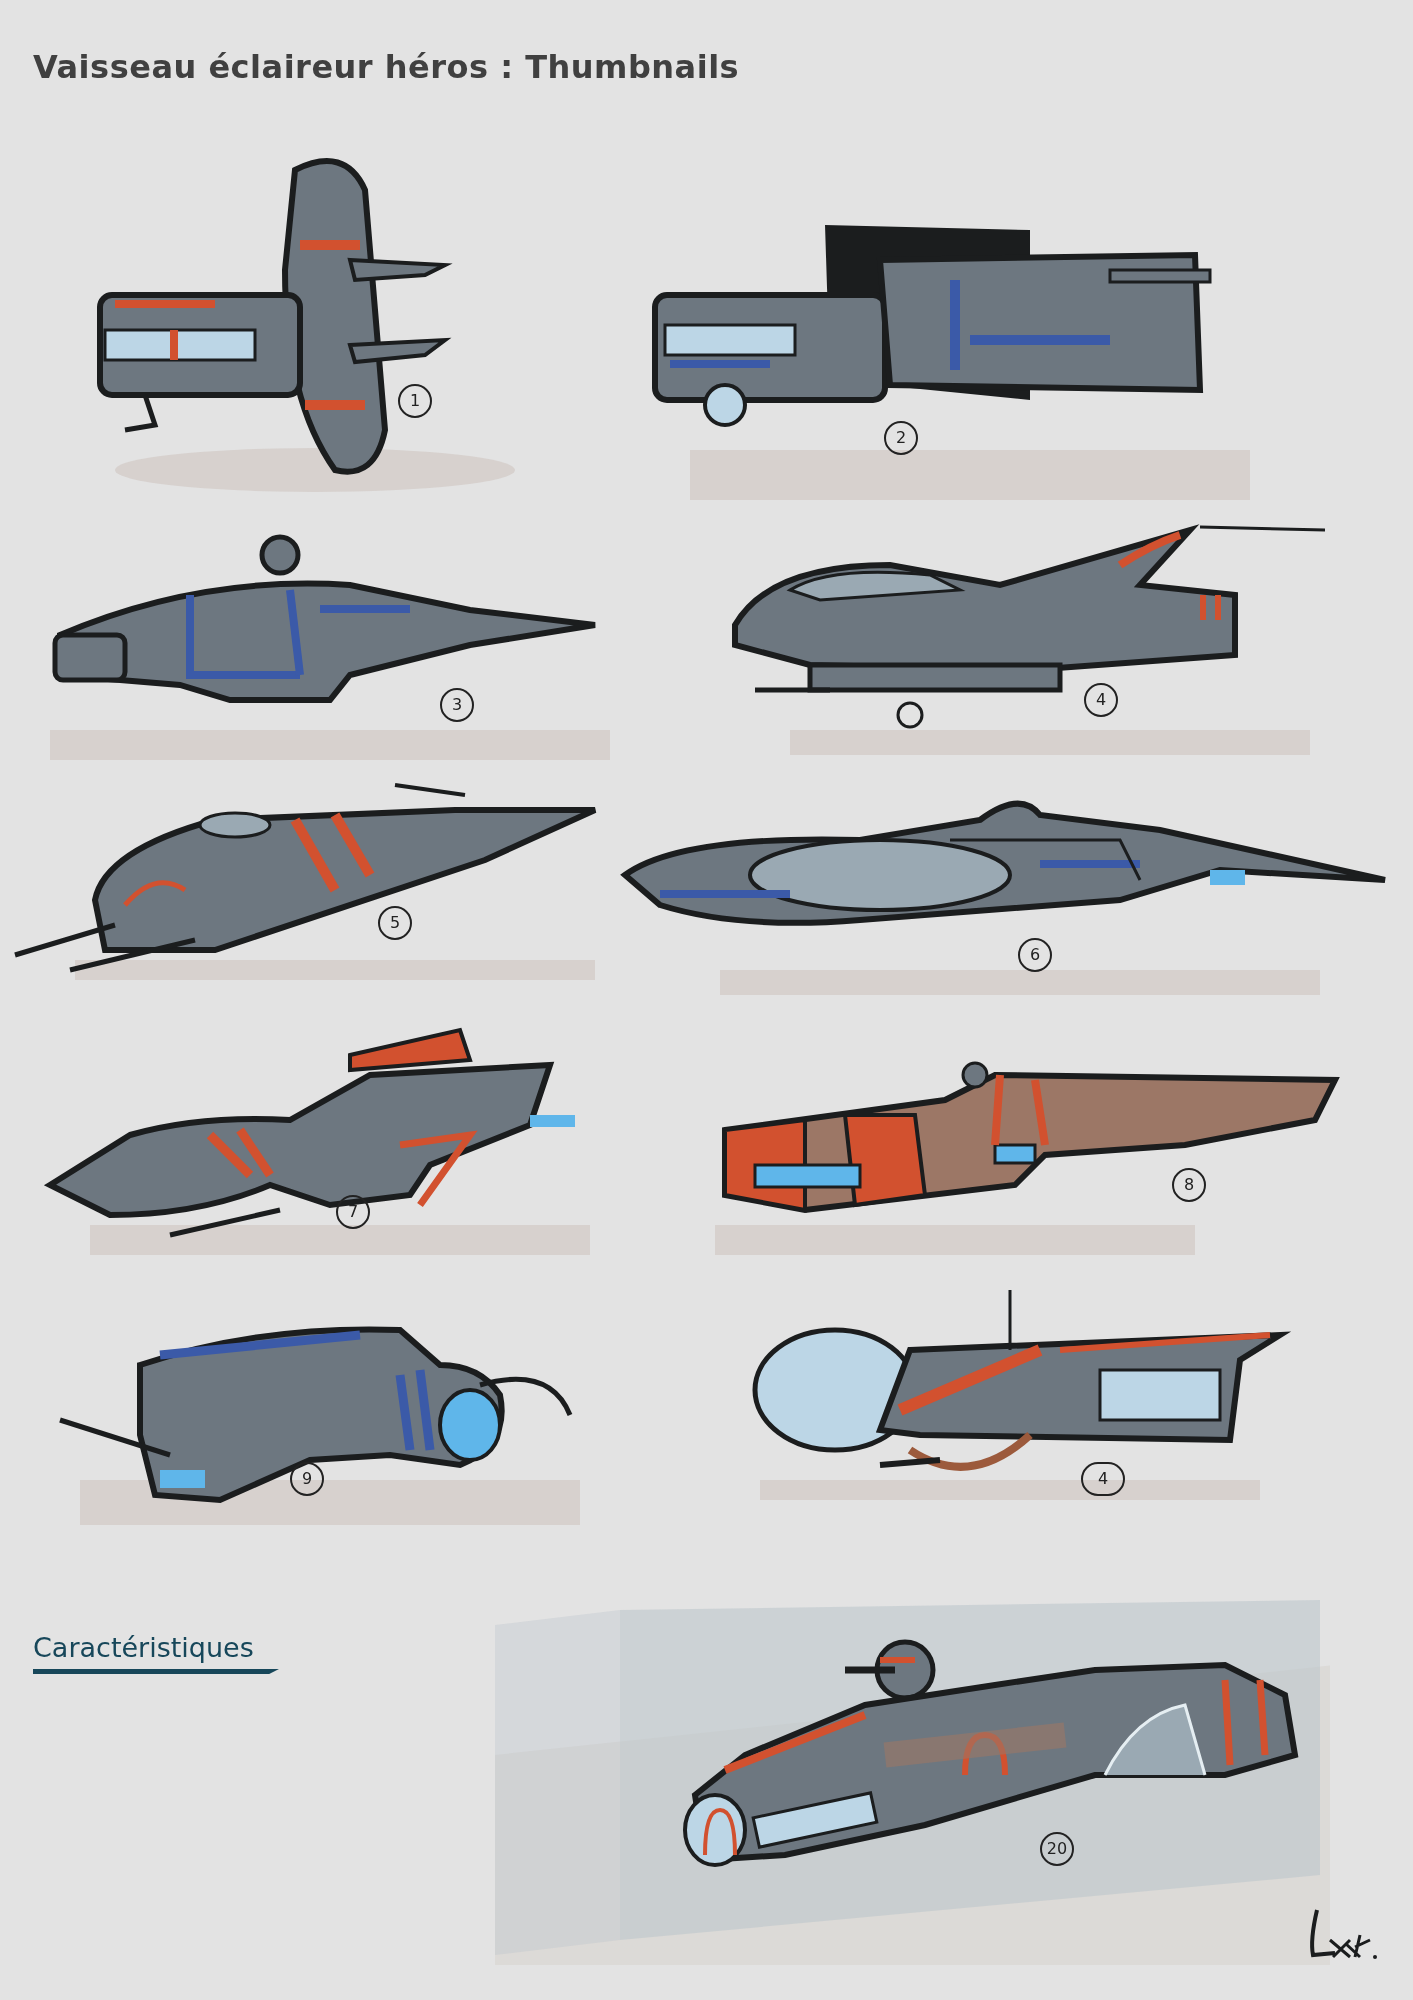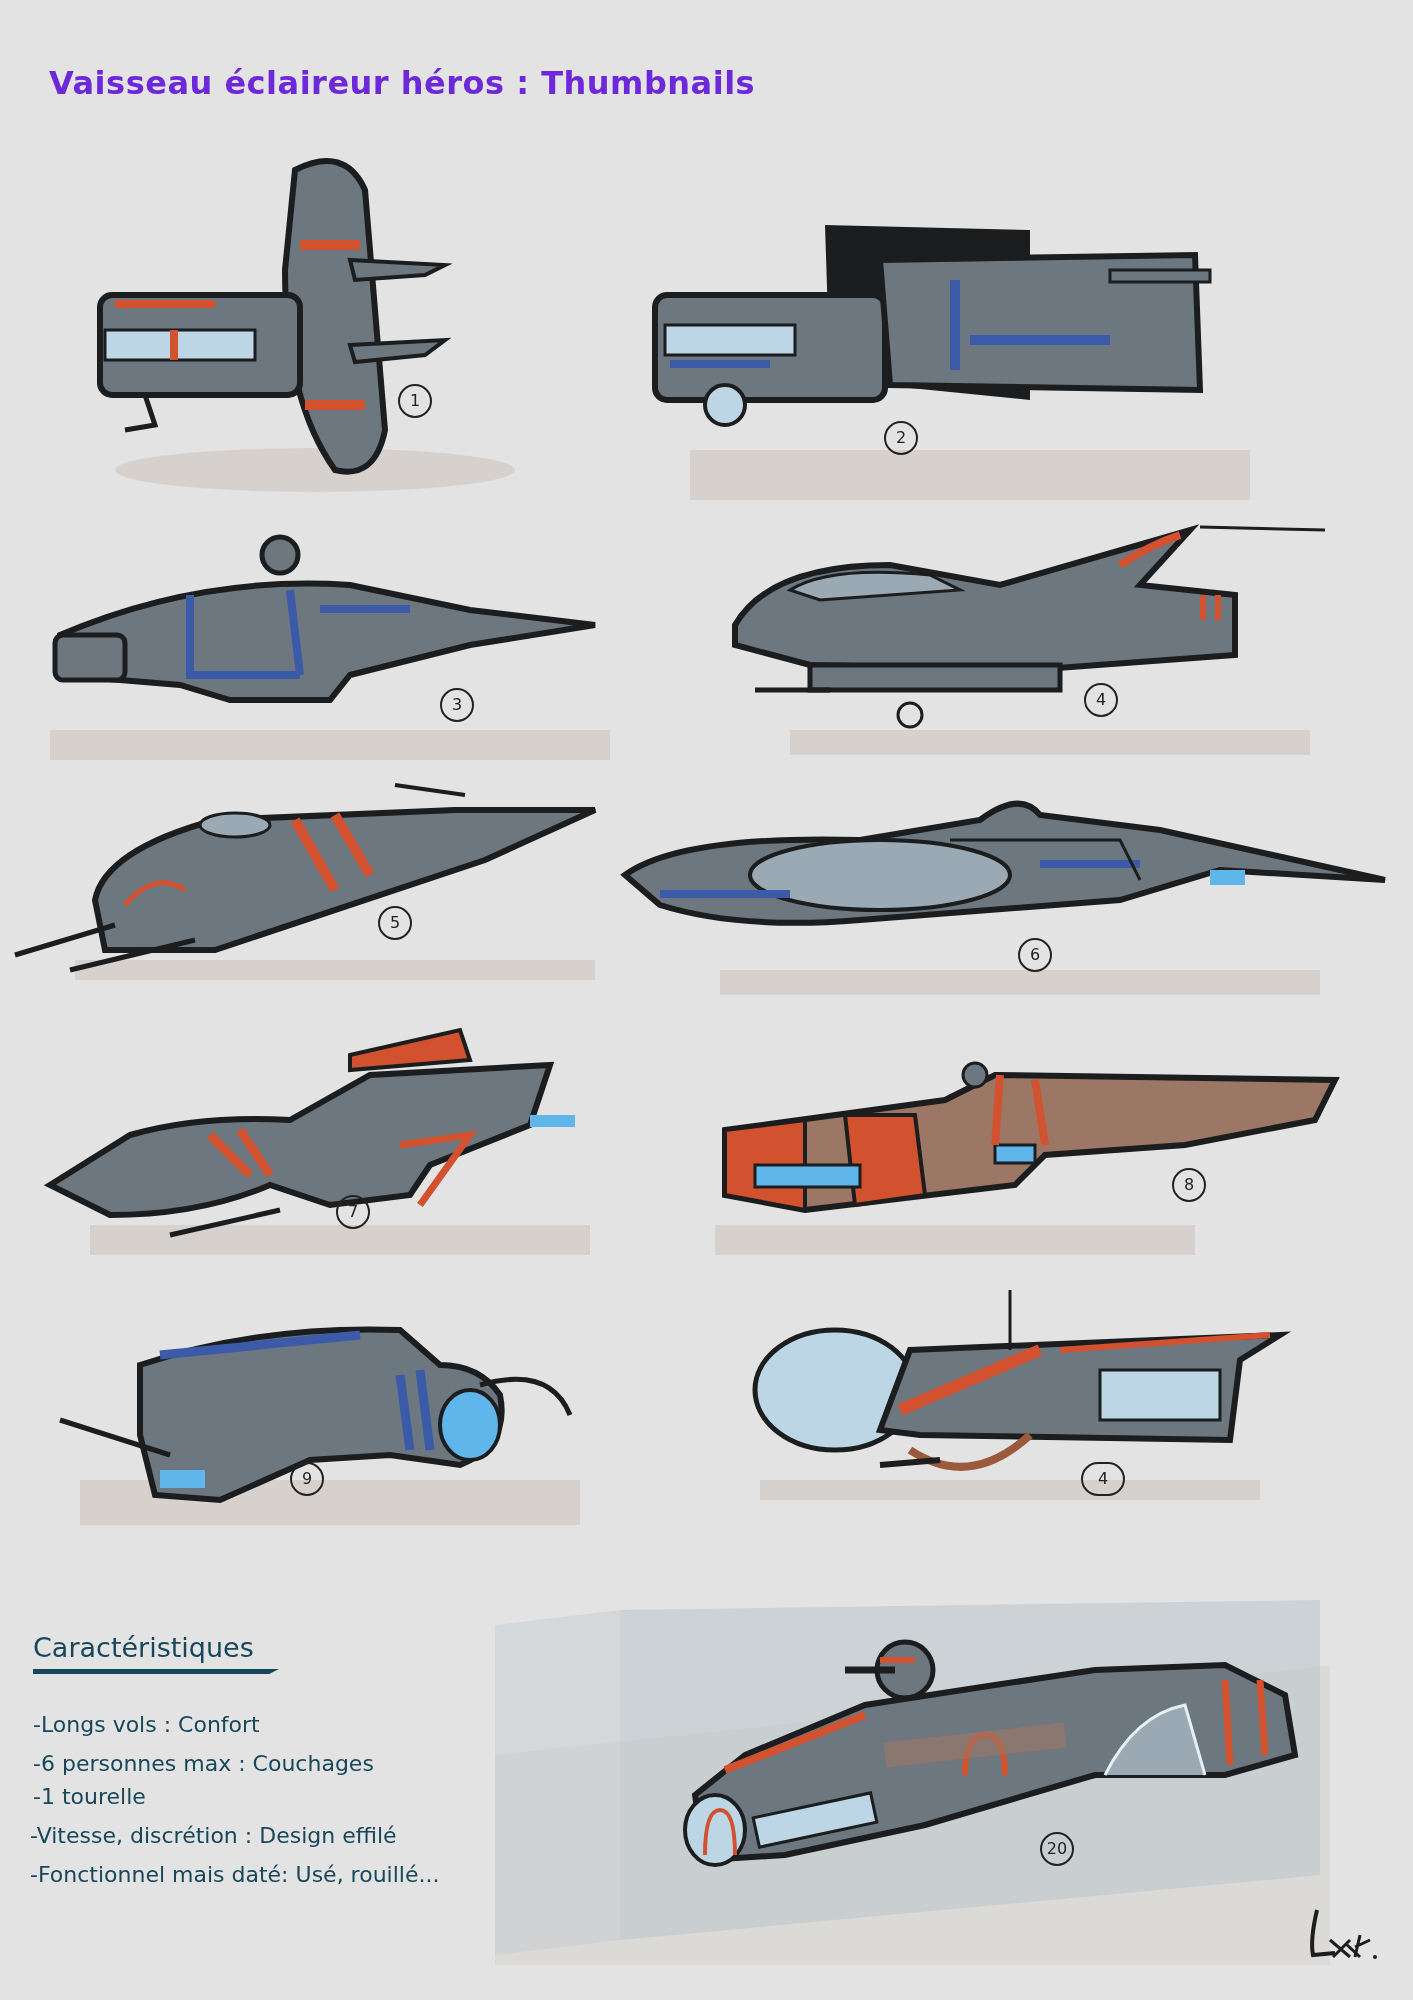--- a/index.html
+++ b/index.html
@@ -1,17 +1,17 @@
 <!DOCTYPE html>
 <html><head>
 <meta charset="utf-8">
 <style>
   html,body{margin:0;padding:0;}
   body{width:1413px;height:2000px;background:#e3e3e3;position:relative;overflow:hidden;font-family:"DejaVu Sans","Liberation Sans",sans-serif;}
-  .title{position:absolute;left:33px;top:48px;font-size:32px;font-weight:bold;color:#6d28d9;letter-spacing:0.5px;margin:16px;}
+  .title{position:absolute;left:33px;top:48px;font-size:32px;font-weight:bold;color:#404040;letter-spacing:0.5px;margin:0;}
   .thumb{position:absolute;}
   .thumb svg{width:100%;height:100%;overflow:visible;}
   .num{position:absolute;width:30px;height:30px;border:2px solid #222;border-radius:50%;font-size:16px;line-height:30px;text-align:center;color:#222;font-family:"DejaVu Sans",sans-serif;}
   .num.wide{width:40px;border-radius:20px;}
   .specs{position:absolute;left:33px;top:1632px;}
   .specs h2{margin:0;font-size:27px;font-weight:normal;color:#17475a;display:inline-block;padding-bottom:4px;}
   .specs .underline{width:246px;height:5px;background:#17475a;margin-top:2px;clip-path:polygon(0 0,100% 0,96% 100%,0 100%);}
   .specs ul{list-style:none;margin:38px 0 0 0;padding:0;}
   .specs li{font-size:22px;color:#17475a;margin-bottom:14px;white-space:nowrap;}
   .specs li.tight{margin-top:-6px;}
@@ -189,27 +189,20 @@
     <path d="M440,150 Q470,90 520,80 L540,150" fill="#9aa9b3" stroke="#e5eef2" stroke-width="3"></path>
     <path d="M560,55 L565,140 M595,55 L600,130" stroke="#d2512f" stroke-width="7"></path>
     <path d="M220,130 L400,110" stroke="#9c7766" stroke-width="25" opacity="0.6"></path>
   </svg>
 </div>
 <div class="num" style="left:1040px;top:1832px;">20</div>
 
 <div class="specs">
   <h2>Caractéristiques</h2>
   <div class="underline"></div>
-  <ul>
-    <li>-Longs vols : Confort</li>
-    <li>-6 personnes max : Couchages</li>
-    <li class="tight">-1 tourelle</li>
-    <li class="out">-Vitesse, discrétion : Design effilé</li>
-    <li class="out">-Fonctionnel mais daté: Usé, rouillé...</li>
-  </ul>
 </div>
 
 <div class="signature">
   <svg viewBox="0 0 80 60" width="80" height="60">
     <path d="M12,5 Q5,35 8,50 L30,48" fill="none" stroke="#1b1d1e" stroke-width="4"></path>
     <path d="M25,35 L45,52 M45,35 L28,52 M40,38 L55,52 M55,30 L50,52 M50,42 L65,35" fill="none" stroke="#1b1d1e" stroke-width="3"></path>
     <circle cx="70" cy="52" r="2" fill="#1b1d1e"></circle>
   </svg>
 </div>
 

